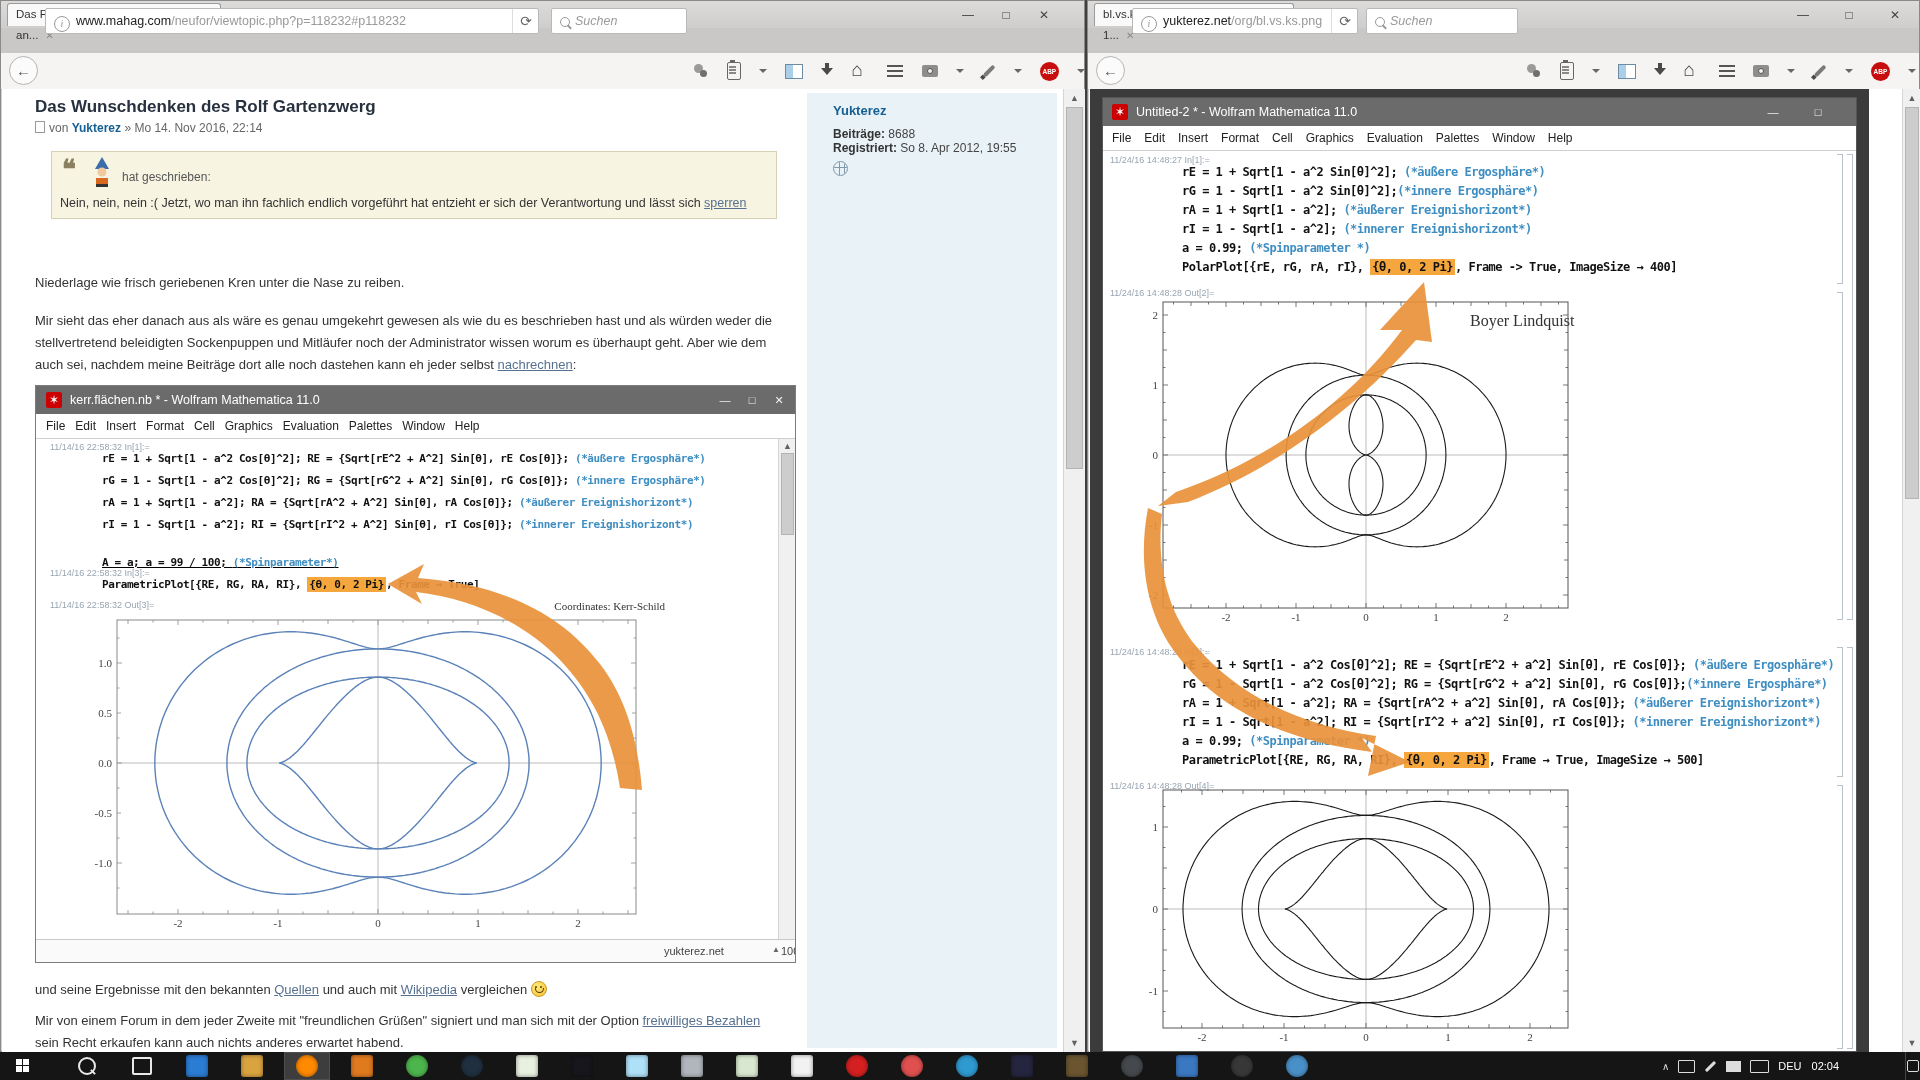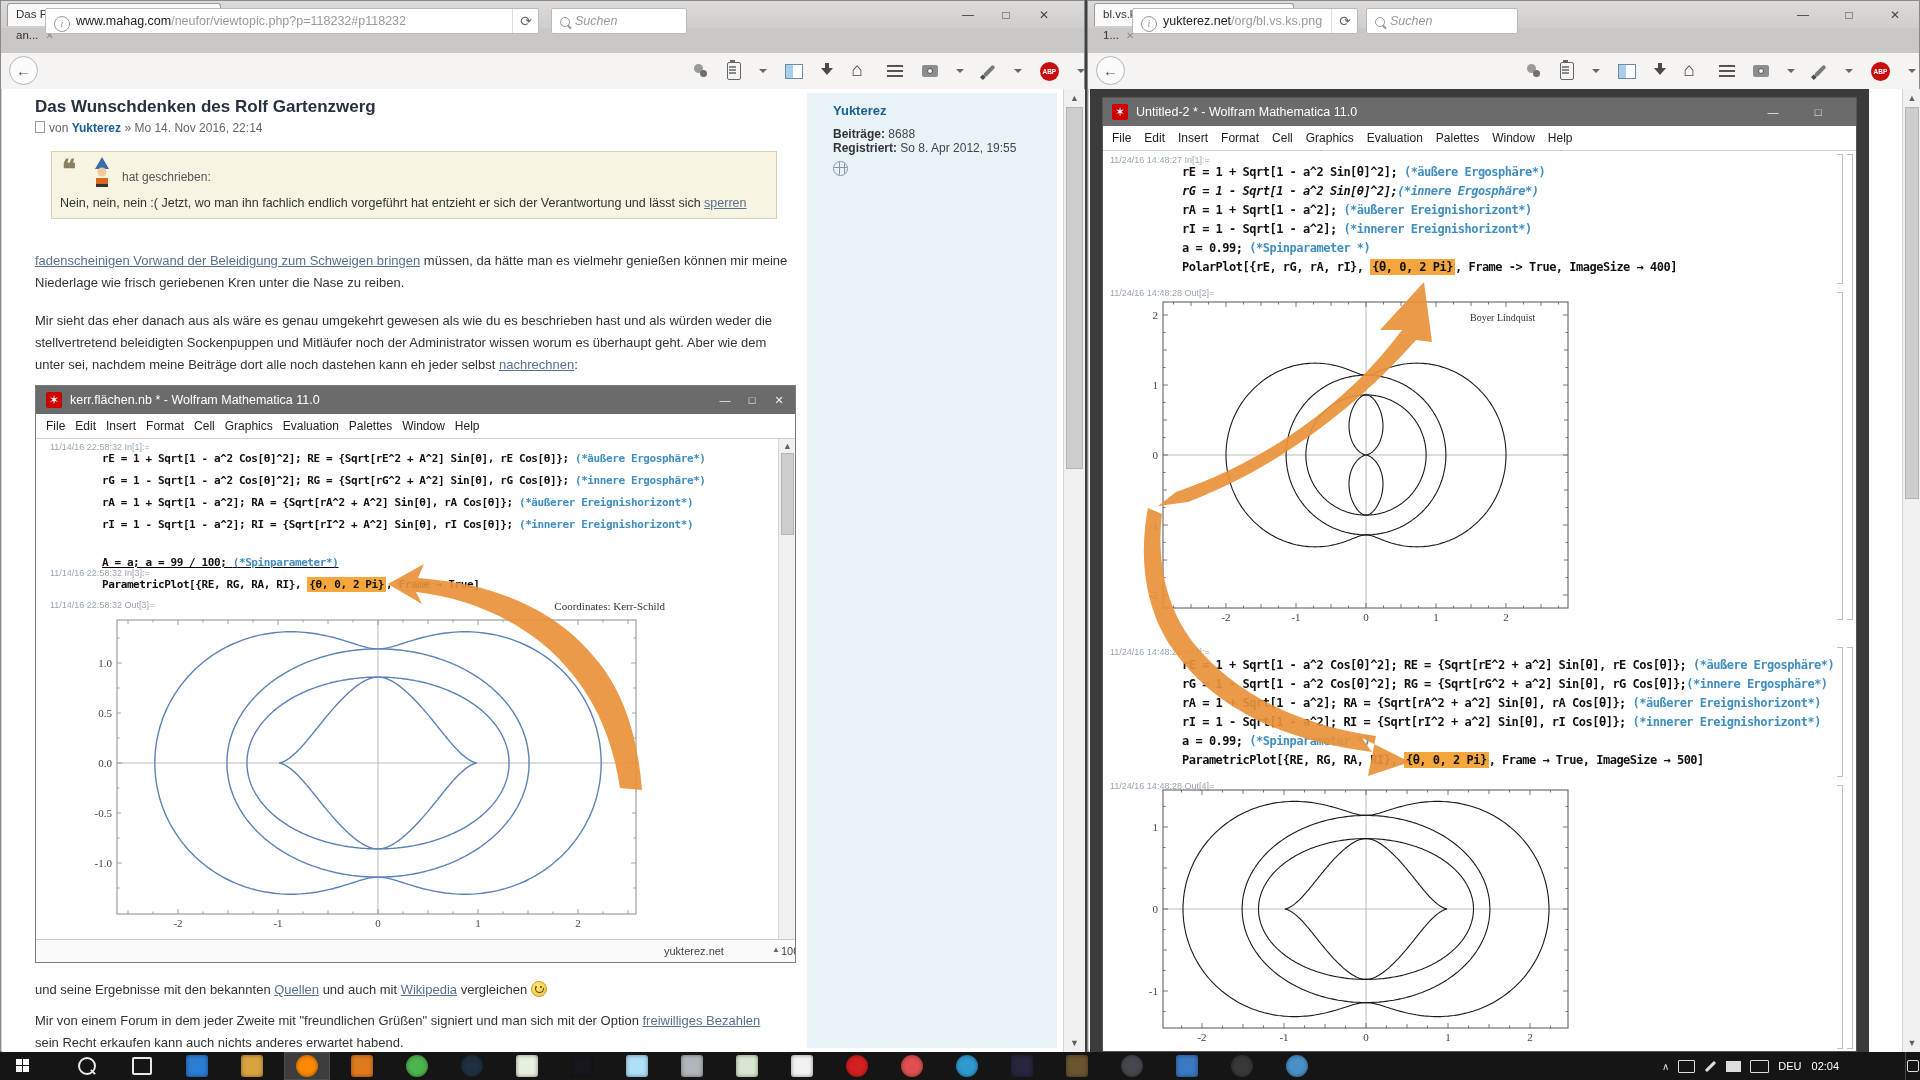--- a/index.html
+++ b/index.html
@@ -178,25 +178,24 @@
       <svg class="abs" style="left:38px;top:5px;" width="24" height="30" viewBox="0 0 24 30">
         <polygon points="12,0 19,12 5,12" fill="#3a6ea8"></polygon>
           <circle cx="12" cy="15" r="4.5" fill="#f0c9a0"></circle>
         <path d="M6,21 h12 v7 h-12 z" fill="#d86820"></path>
           <rect x="6" y="27" width="12" height="3" fill="#333"></rect>
       </svg>
       <div class="abs ftext" style="left:70px;top:18px;color:#555;font-size:12px;">hat geschrieben:</div>
       <div class="abs ftext" style="left:8px;top:44px;font-size:12.5px;"><span>Nein, nein, nein :( Jetzt, wo man ihn fachlich endlich vorgeführt hat entzieht er sich der Verantwortung und lässt sich </span><span class="flink">sperren</span></div>
     </div>
 
-    <div class="abs ftext" style="left:33px;top:164px;"><span class="flink">fadenscheinigen Vorwand der Beleidigung zum Schweigen bringen</span><span> müssen, da hätte man es vielmehr genießen können mir meine</span></div>
     <div class="abs ftext" style="left:33px;top:186px;"><span>Niederlage wie frisch geriebenen Kren unter die Nase zu reiben.</span></div>
     <div class="abs ftext" style="left:33px;top:224px;"><span>Mir sieht das eher danach aus als wäre es genau umgekehrt gewesen als wie du es beschrieben hast und als würden weder die</span></div>
     <div class="abs ftext" style="left:33px;top:246px;"><span>stellvertretend beleidigten Sockenpuppen und Mitläufer noch der Administrator wissen worum es überhaupt geht. Aber wie dem</span></div>
-    <div class="abs ftext" style="left:33px;top:268px;"><span>unter sei, nachdem meine Beiträge dort alle noch dastehen kann eh jeder selbst </span><span class="flink">nachrechnen</span><span>:</span></div>
+    <div class="abs ftext" style="left:33px;top:268px;"><span>auch sei, nachdem meine Beiträge dort alle noch dastehen kann eh jeder selbst </span><span class="flink">nachrechnen</span><span>:</span></div>
     <div class="abs ftext" style="left:33px;top:892px;"><span>und seine Ergebnisse mit den bekannten </span><span class="flink">Quellen</span><span> und auch mit </span><span class="flink">Wikipedia</span><span> vergleichen </span><span class="smiley"></span></div>
     <div class="abs ftext" style="left:33px;top:924px;"><span>Mir von einem Forum in dem jeder Zweite mit "freundlichen Grüßen" signiert und man sich mit der Option </span><span class="flink">freiwilliges Bezahlen</span></div>
     <div class="abs ftext" style="left:33px;top:946px;"><span>sein Recht erkaufen kann auch nichts anderes erwartet habend.</span></div>
   </div>
 
   <div class="mmawin" style="left:34px;top:384px;width:761px;height:578px;">
     <div class="mmatitle">
       <span class="mmaic" style="left:10px;top:6px;">✶</span>
       <span class="abs" style="left:34px;">kerr.flächen.nb * - Wolfram Mathematica 11.0</span>
       <span class="mmactl" style="left:676px;">—</span>
@@ -298,27 +297,27 @@
           <span style="margin-right: 13px;">Format</span>
           <span style="margin-right: 13px;">Cell</span>
           <span style="margin-right: 13px;">Graphics</span>
           <span style="margin-right: 13px;">Evaluation</span>
           <span style="margin-right: 13px;">Palettes</span>
           <span style="margin-right: 13px;">Window</span>
           <span style="margin-right: 13px;">Help</span>
         </div>
       <div class="ts" style="left:7px;top:57px;">11/24/16 14:48:27 In[1]:=</div>
       <div class="codeline code-r" style="left:79px;top:67px;"><span class="c">rE = 1 + Sqrt[1 - a^2 Sin[θ]^2]; </span><span class="m">(*äußere Ergosphäre*)</span></div>
-      <div class="codeline code-r" style="left:79px;top:86px;font-style:italic;"><span class="c">rG = 1 - Sqrt[1 - a^2 Sin[θ]^2];</span><span class="m">(*innere Ergosphäre*)</span></div>
+      <div class="codeline code-r" style="left:79px;top:86px;"><span class="c">rG = 1 - Sqrt[1 - a^2 Sin[θ]^2];</span><span class="m">(*innere Ergosphäre*)</span></div>
       <div class="codeline code-r" style="left:79px;top:105px;"><span class="c">rA = 1 + Sqrt[1 - a^2]; </span><span class="m">(*äußerer Ereignishorizont*)</span></div>
       <div class="codeline code-r" style="left:79px;top:124px;"><span class="c">rI = 1 - Sqrt[1 - a^2]; </span><span class="m">(*innerer Ereignishorizont*)</span></div>
       <div class="codeline code-r" style="left:79px;top:143px;"><span class="c">a = 0.99; </span><span class="m">(*Spinparameter *)</span></div>
       <div class="codeline code-r" style="left:79px;top:162px;"><span class="c">PolarPlot[{rE, rG, rA, rI}, </span><span class="h">{θ, 0, 2 Pi}</span><span class="c">, Frame -&gt; True, ImageSize → 400]</span></div>
       <div class="ts" style="left:7px;top:190px;">11/24/16 14:48:28 Out[2]=</div>
-      <div class="plotlabel" style="left:367px;top:214px;font-size:10px;">Boyer Lindquist</div>
+      <div class="plotlabel" style="left:367px;top:214px;font-size:16px;">Boyer Lindquist</div>
       <div class="ts" style="left:7px;top:549px;">11/24/16 14:48:28 In[3]:=</div>
       <div class="codeline code-r" style="left:79px;top:560px;"><span class="c">rE = 1 + Sqrt[1 - a^2 Cos[θ]^2]; RE = {Sqrt[rE^2 + a^2] Sin[θ], rE Cos[θ]}; </span><span class="m">(*äußere Ergosphäre*)</span></div>
       <div class="codeline code-r" style="left:79px;top:579px;"><span class="c">rG = 1 - Sqrt[1 - a^2 Cos[θ]^2]; RG = {Sqrt[rG^2 + a^2] Sin[θ], rG Cos[θ]};</span><span class="m">(*innere Ergosphäre*)</span></div>
       <div class="codeline code-r" style="left:79px;top:598px;"><span class="c">rA = 1 + Sqrt[1 - a^2]; RA = {Sqrt[rA^2 + a^2] Sin[θ], rA Cos[θ]}; </span><span class="m">(*äußerer Ereignishorizont*)</span></div>
       <div class="codeline code-r" style="left:79px;top:617px;"><span class="c">rI = 1 - Sqrt[1 - a^2]; RI = {Sqrt[rI^2 + a^2] Sin[θ], rI Cos[θ]}; </span><span class="m">(*innerer Ereignishorizont*)</span></div>
       <div class="codeline code-r" style="left:79px;top:636px;"><span class="c">a = 0.99; </span><span class="m">(*Spinparameter *)</span></div>
       <div class="codeline code-r" style="left:79px;top:655px;"><span class="c">ParametricPlot[{RE, RG, RA, RI}, </span><span class="h">{θ, 0, 2 Pi}</span><span class="c">, Frame → True, ImageSize → 500]</span></div>
       <div class="ts" style="left:7px;top:683px;">11/24/16 14:48:28 Out[4]=</div>
       <div class="plotlabel" style="left:399px;top:702px;font-size:12px;"></div>
 

